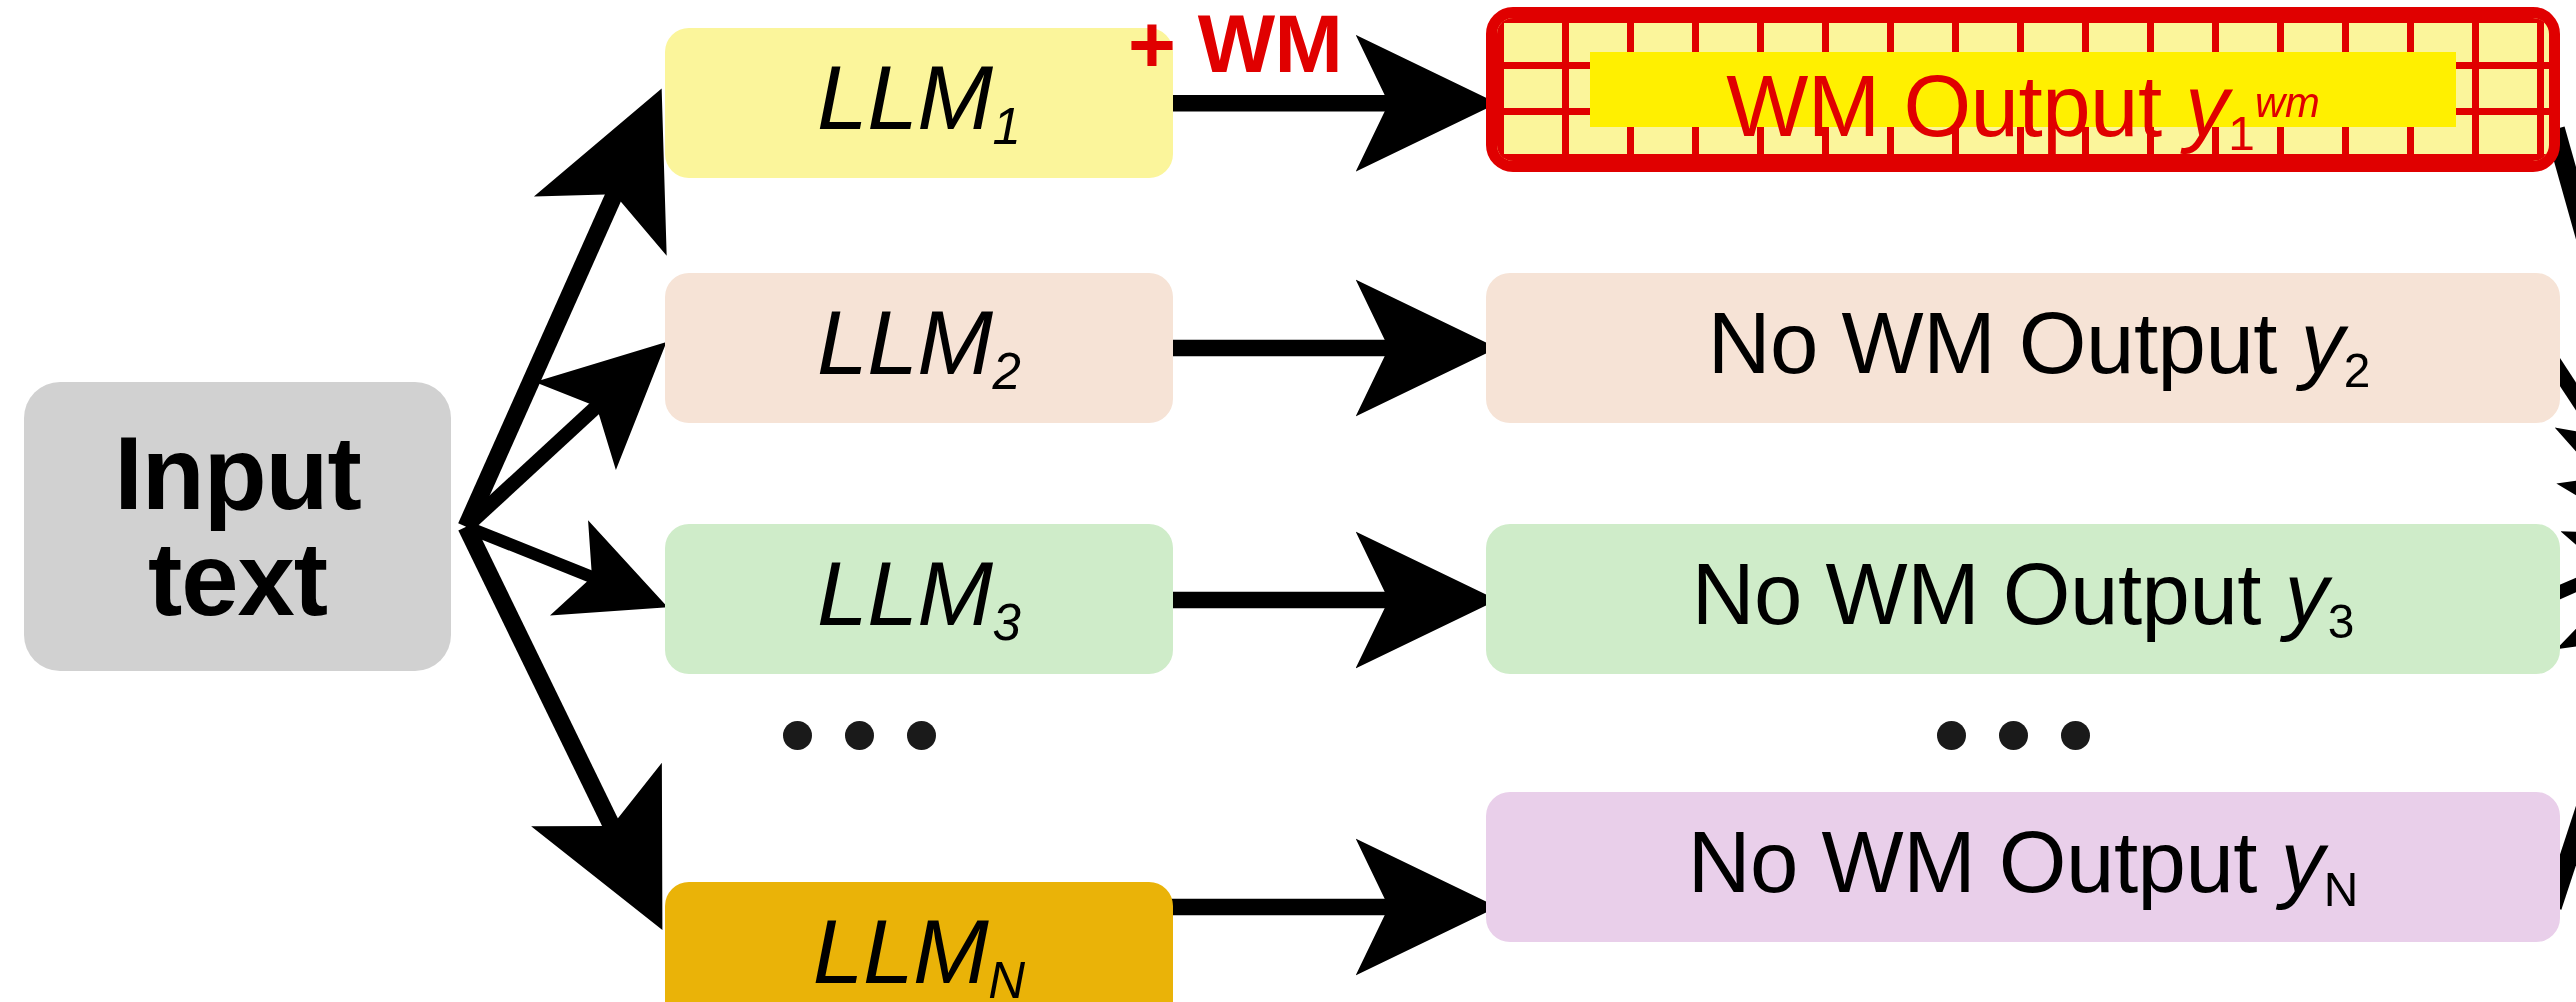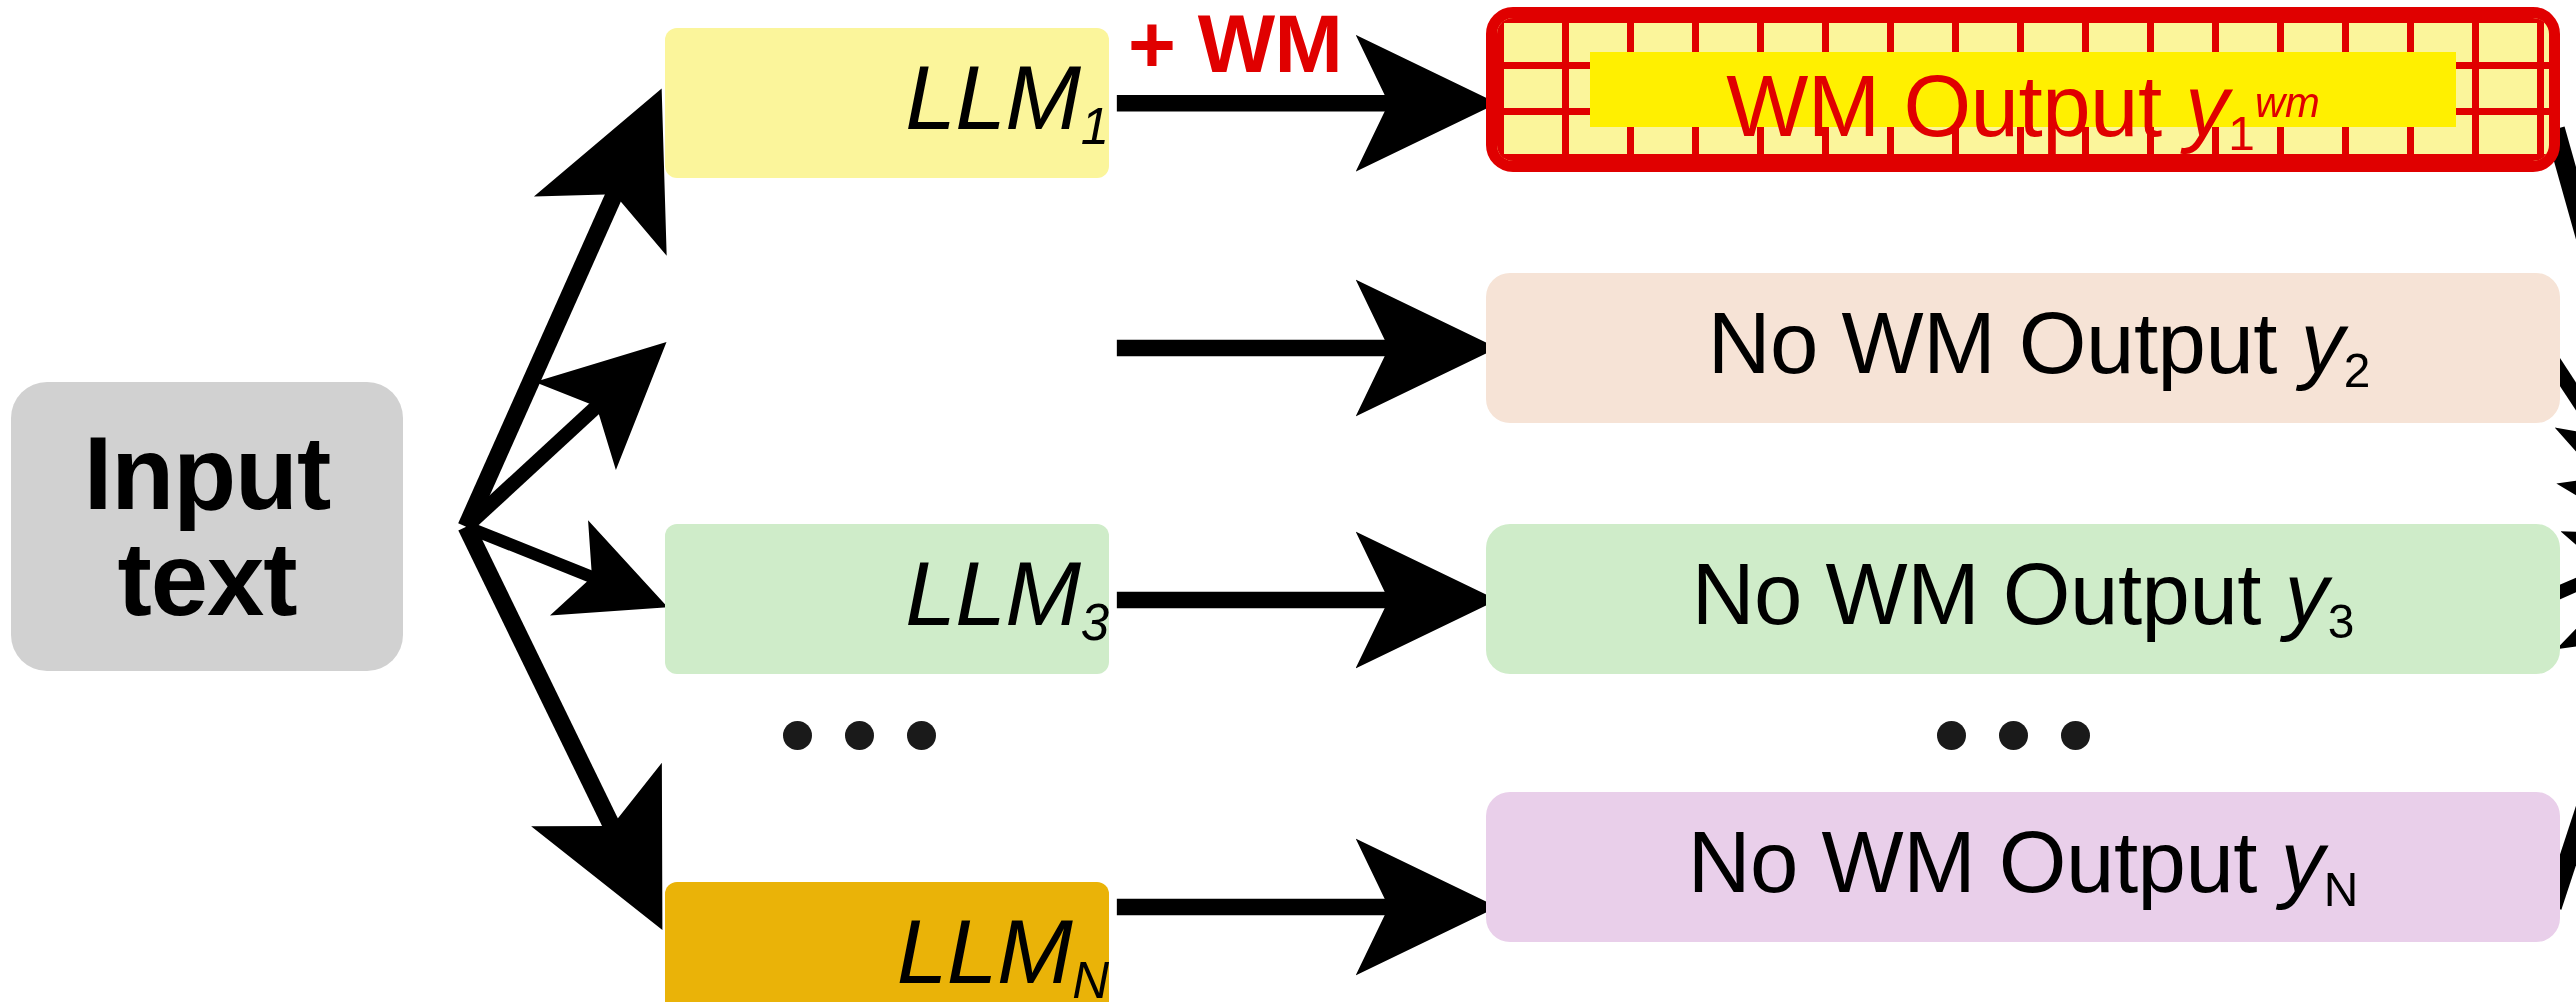--- a/index.html
+++ b/index.html
@@ -5,28 +5,28 @@
 <style>
   html,body{margin:0;padding:0;background:#ffffff;}
   body{font-family:"Liberation Sans",sans-serif;}
   #stage{position:relative;width:3622px;height:1003px;background:#fff;overflow:hidden;}
   #wires{position:absolute;left:0;top:0;width:3622px;height:1003px;pointer-events:none;}
 
   .node{position:absolute;box-sizing:border-box;display:flex;align-items:center;
         justify-content:center;text-align:center;line-height:1.02;}
 
   
-  #input-text{left:11px;top:382px;width:392px;height:289px;background:#D1D1D1;
+  #input-text{left:24px;top:382px;width:427px;height:289px;background:#D1D1D1;
       border-radius:36px;font-weight:bold;color:#000;font-size:103px;
       flex-direction:column;letter-spacing:-1px;}
   #input-text .ln{display:block;}
 
   
-  .llm{left:665px;width:444px;height:150px;border-radius:12px;color:#000;
-       font-style:italic;font-size:91px;letter-spacing:-0.5px;justify-content:flex-end;}
+  .llm{left:665px;width:508px;height:150px;border-radius:24px;color:#000;
+       font-style:italic;font-size:91px;letter-spacing:-0.5px;}
   .llm sub{font-size:0.56em;font-style:italic;vertical-align:-0.30em;letter-spacing:0;}
   #llm-1{top:28px;background:#FBF59B;}
   #llm-2{top:273px;background:#F6E3D6;}
   #llm-3{top:524px;background:#CFECC9;}
   #llm-n{top:882px;background:#eab308;}
 
   
   .out{left:1486px;width:1074px;height:150px;border-radius:24px;color:#000;
        font-size:87px;letter-spacing:-0.5px;}
   .out sub{font-size:0.55em;vertical-align:-0.30em;letter-spacing:0;}
@@ -98,20 +98,23 @@
   </svg>
 
   <div class="node" id="input-text">
     <span class="ln">Input</span>
     <span class="ln">text</span>
   </div>
 
   <div class="node llm" id="llm-1">
     <span><span>LLM</span><sub>1</sub></span>
   </div>
+  <div class="node llm" id="llm-2">
+    <span><span>LLM</span><sub>2</sub></span>
+  </div>
   <div class="node llm" id="llm-3">
     <span><span>LLM</span><sub>3</sub></span>
   </div>
   <div class="node llm" id="llm-n">
     <span><span>LLM</span><sub>N</sub></span>
   </div>
 
   <div class="ellipsis" id="ellipsis-llm">
     <i></i>
     <i></i>

